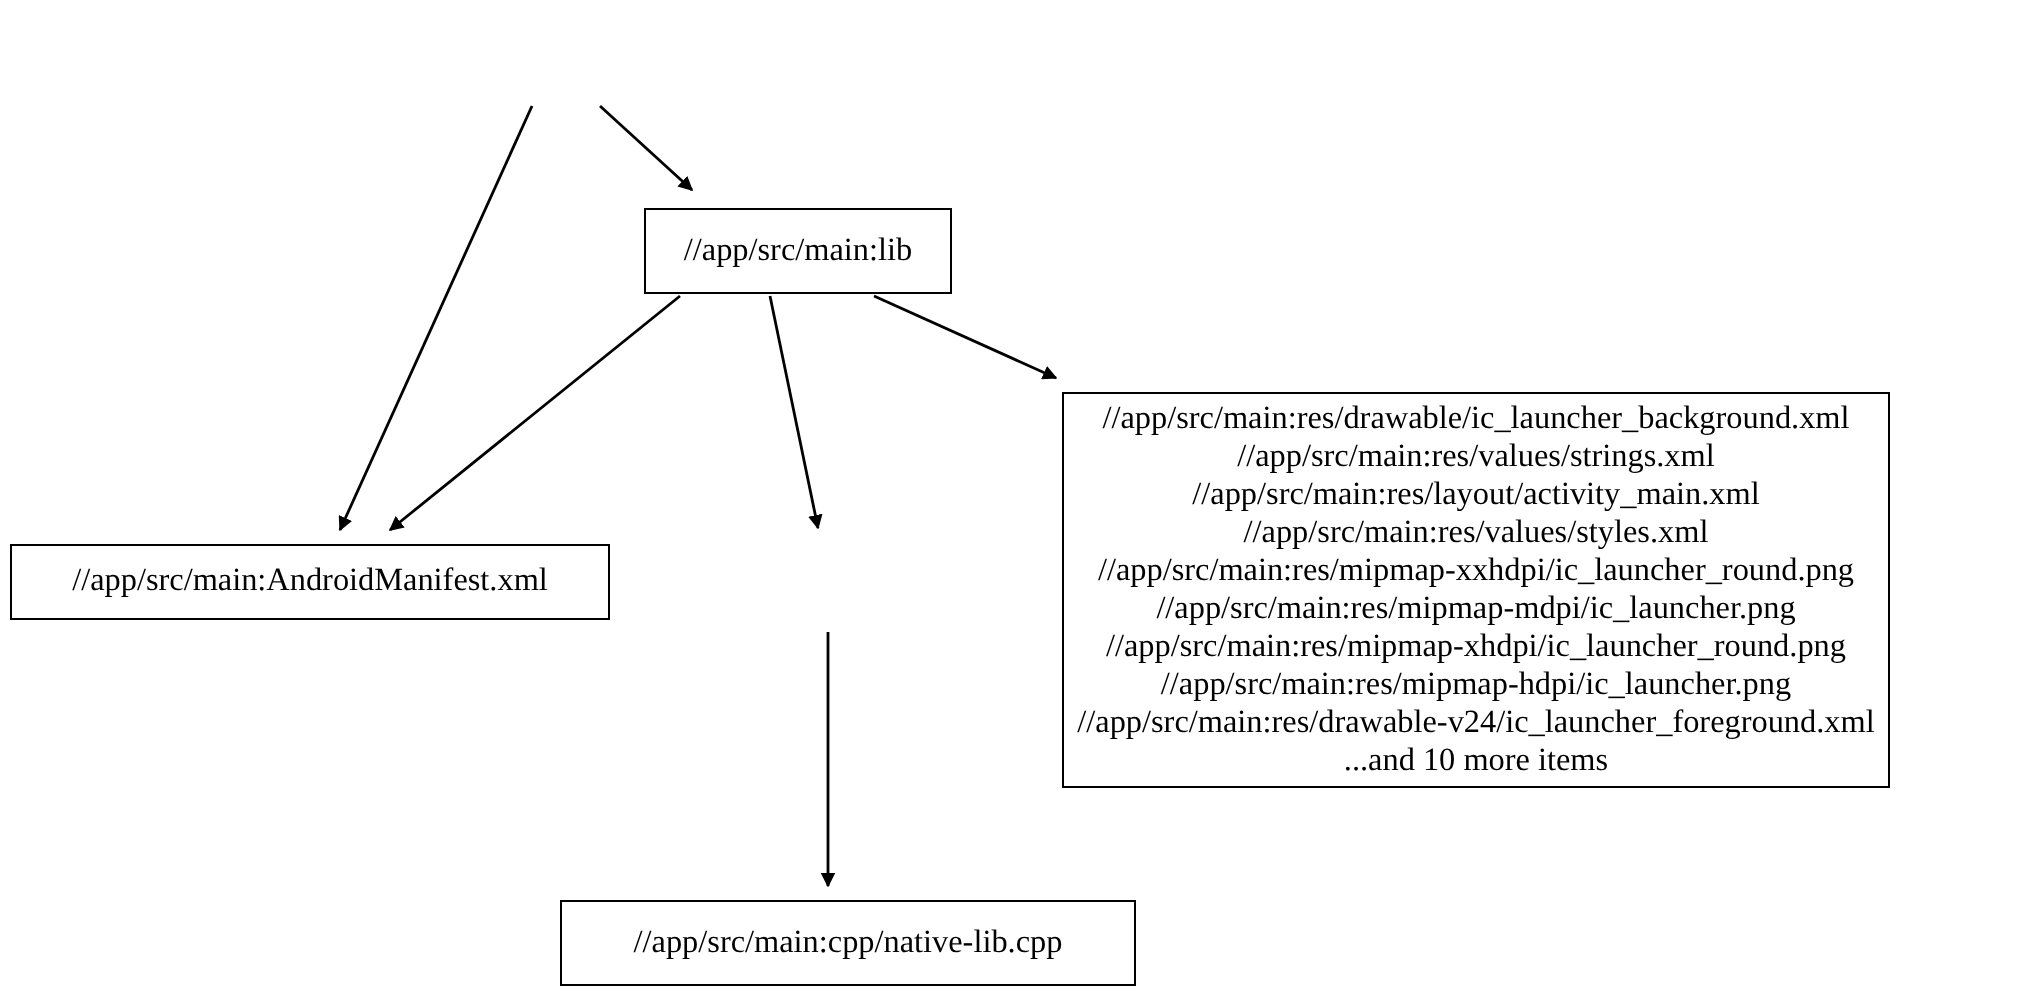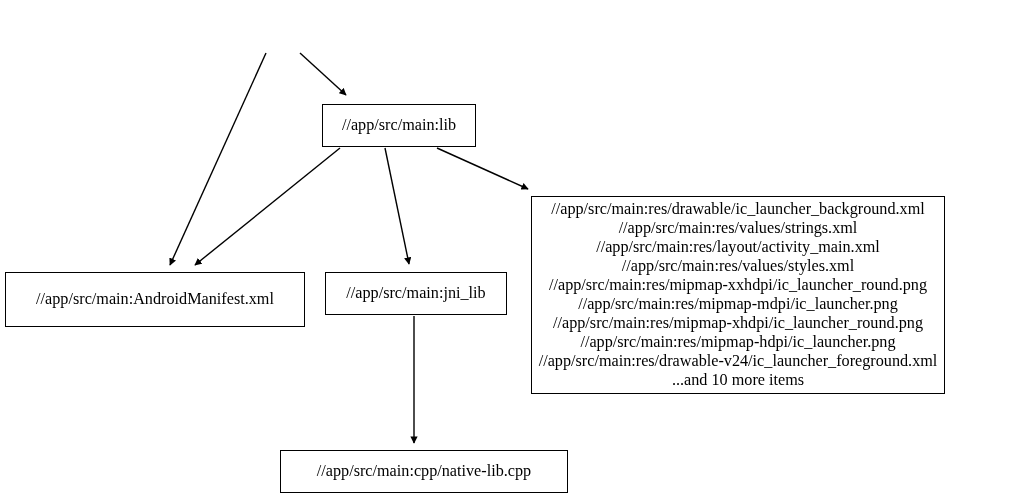--- a/index.html
+++ b/index.html
@@ -49,21 +49,21 @@
   }
   .node-multiline {
     white-space: pre;
     line-height: 1.175;
     font-size: 16.2px;
     text-align: center;
   }
   
   #node-app        { left: 202px; top: 10px;  width: 162px; height: 43px; }
   #node-lib        { left: 302px; top: 104px; width: 154px; height: 43px; margin-left: 20px; }
-  #node-manifest   { left: 5px;   top: 272px; width: 300px; height: 55px; }
+  #node-manifest   { left: 5px;   top: 272px; width: 300px; height: 38px; }
   #node-jni-lib    { left: 325px; top: 272px; width: 182px; height: 43px; }
   #node-res-group  { left: 531px; top: 196px; width: 414px; height: 198px;
                      align-items: center; justify-content: center; }
   #node-native-lib { left: 280px; top: 450px; width: 288px; height: 43px; }
 </style>
 </head>
 <body>
 
 <div id="graph-canvas">
 
@@ -89,23 +89,20 @@
 
 
   <div class="node" id="node-lib">
     <span class="node-label">//app/src/main:lib</span>
   </div>
 
   <div class="node" id="node-manifest">
     <span class="node-label">//app/src/main:AndroidManifest.xml</span>
   </div>
 
-  <div class="node" id="node-jni-lib">
-    <span class="node-label">//app/src/main:jni_lib</span>
-  </div>
 
   <div class="node" id="node-res-group">
     <span class="node-multiline">//app/src/main:res/drawable/ic_launcher_background.xml
 //app/src/main:res/values/strings.xml
 //app/src/main:res/layout/activity_main.xml
 //app/src/main:res/values/styles.xml
 //app/src/main:res/mipmap-xxhdpi/ic_launcher_round.png
 //app/src/main:res/mipmap-mdpi/ic_launcher.png
 //app/src/main:res/mipmap-xhdpi/ic_launcher_round.png
 //app/src/main:res/mipmap-hdpi/ic_launcher.png

